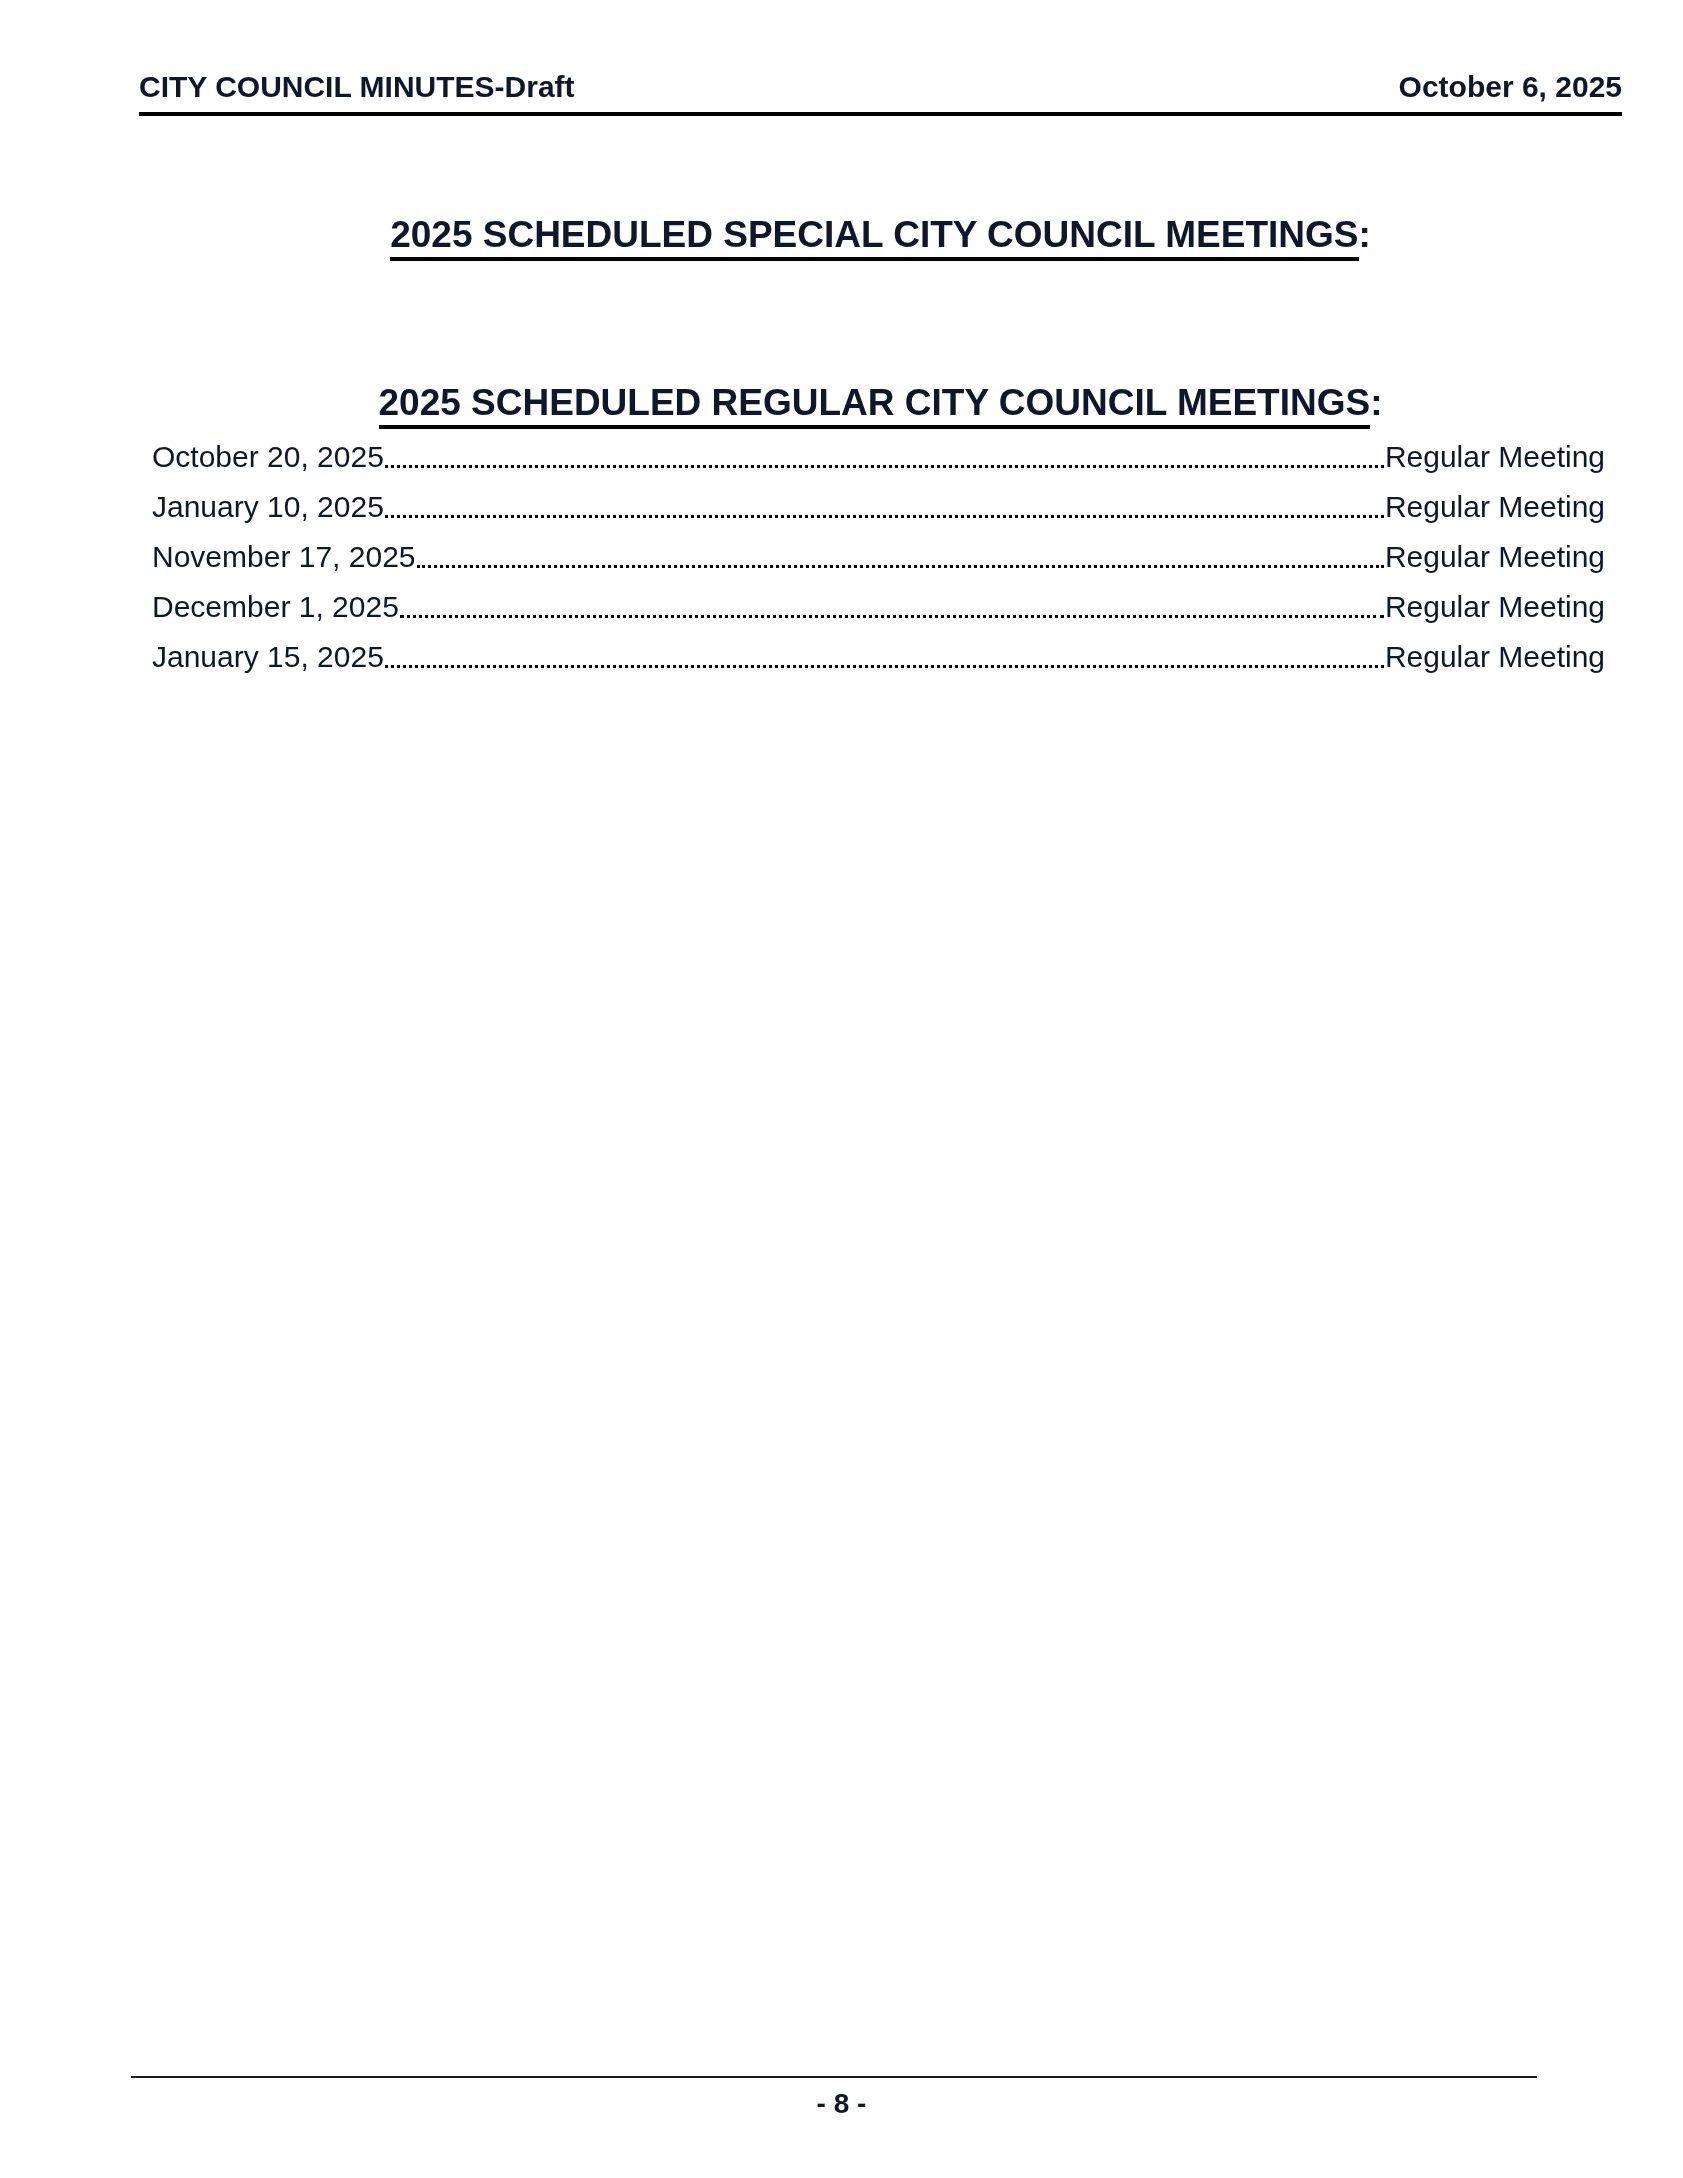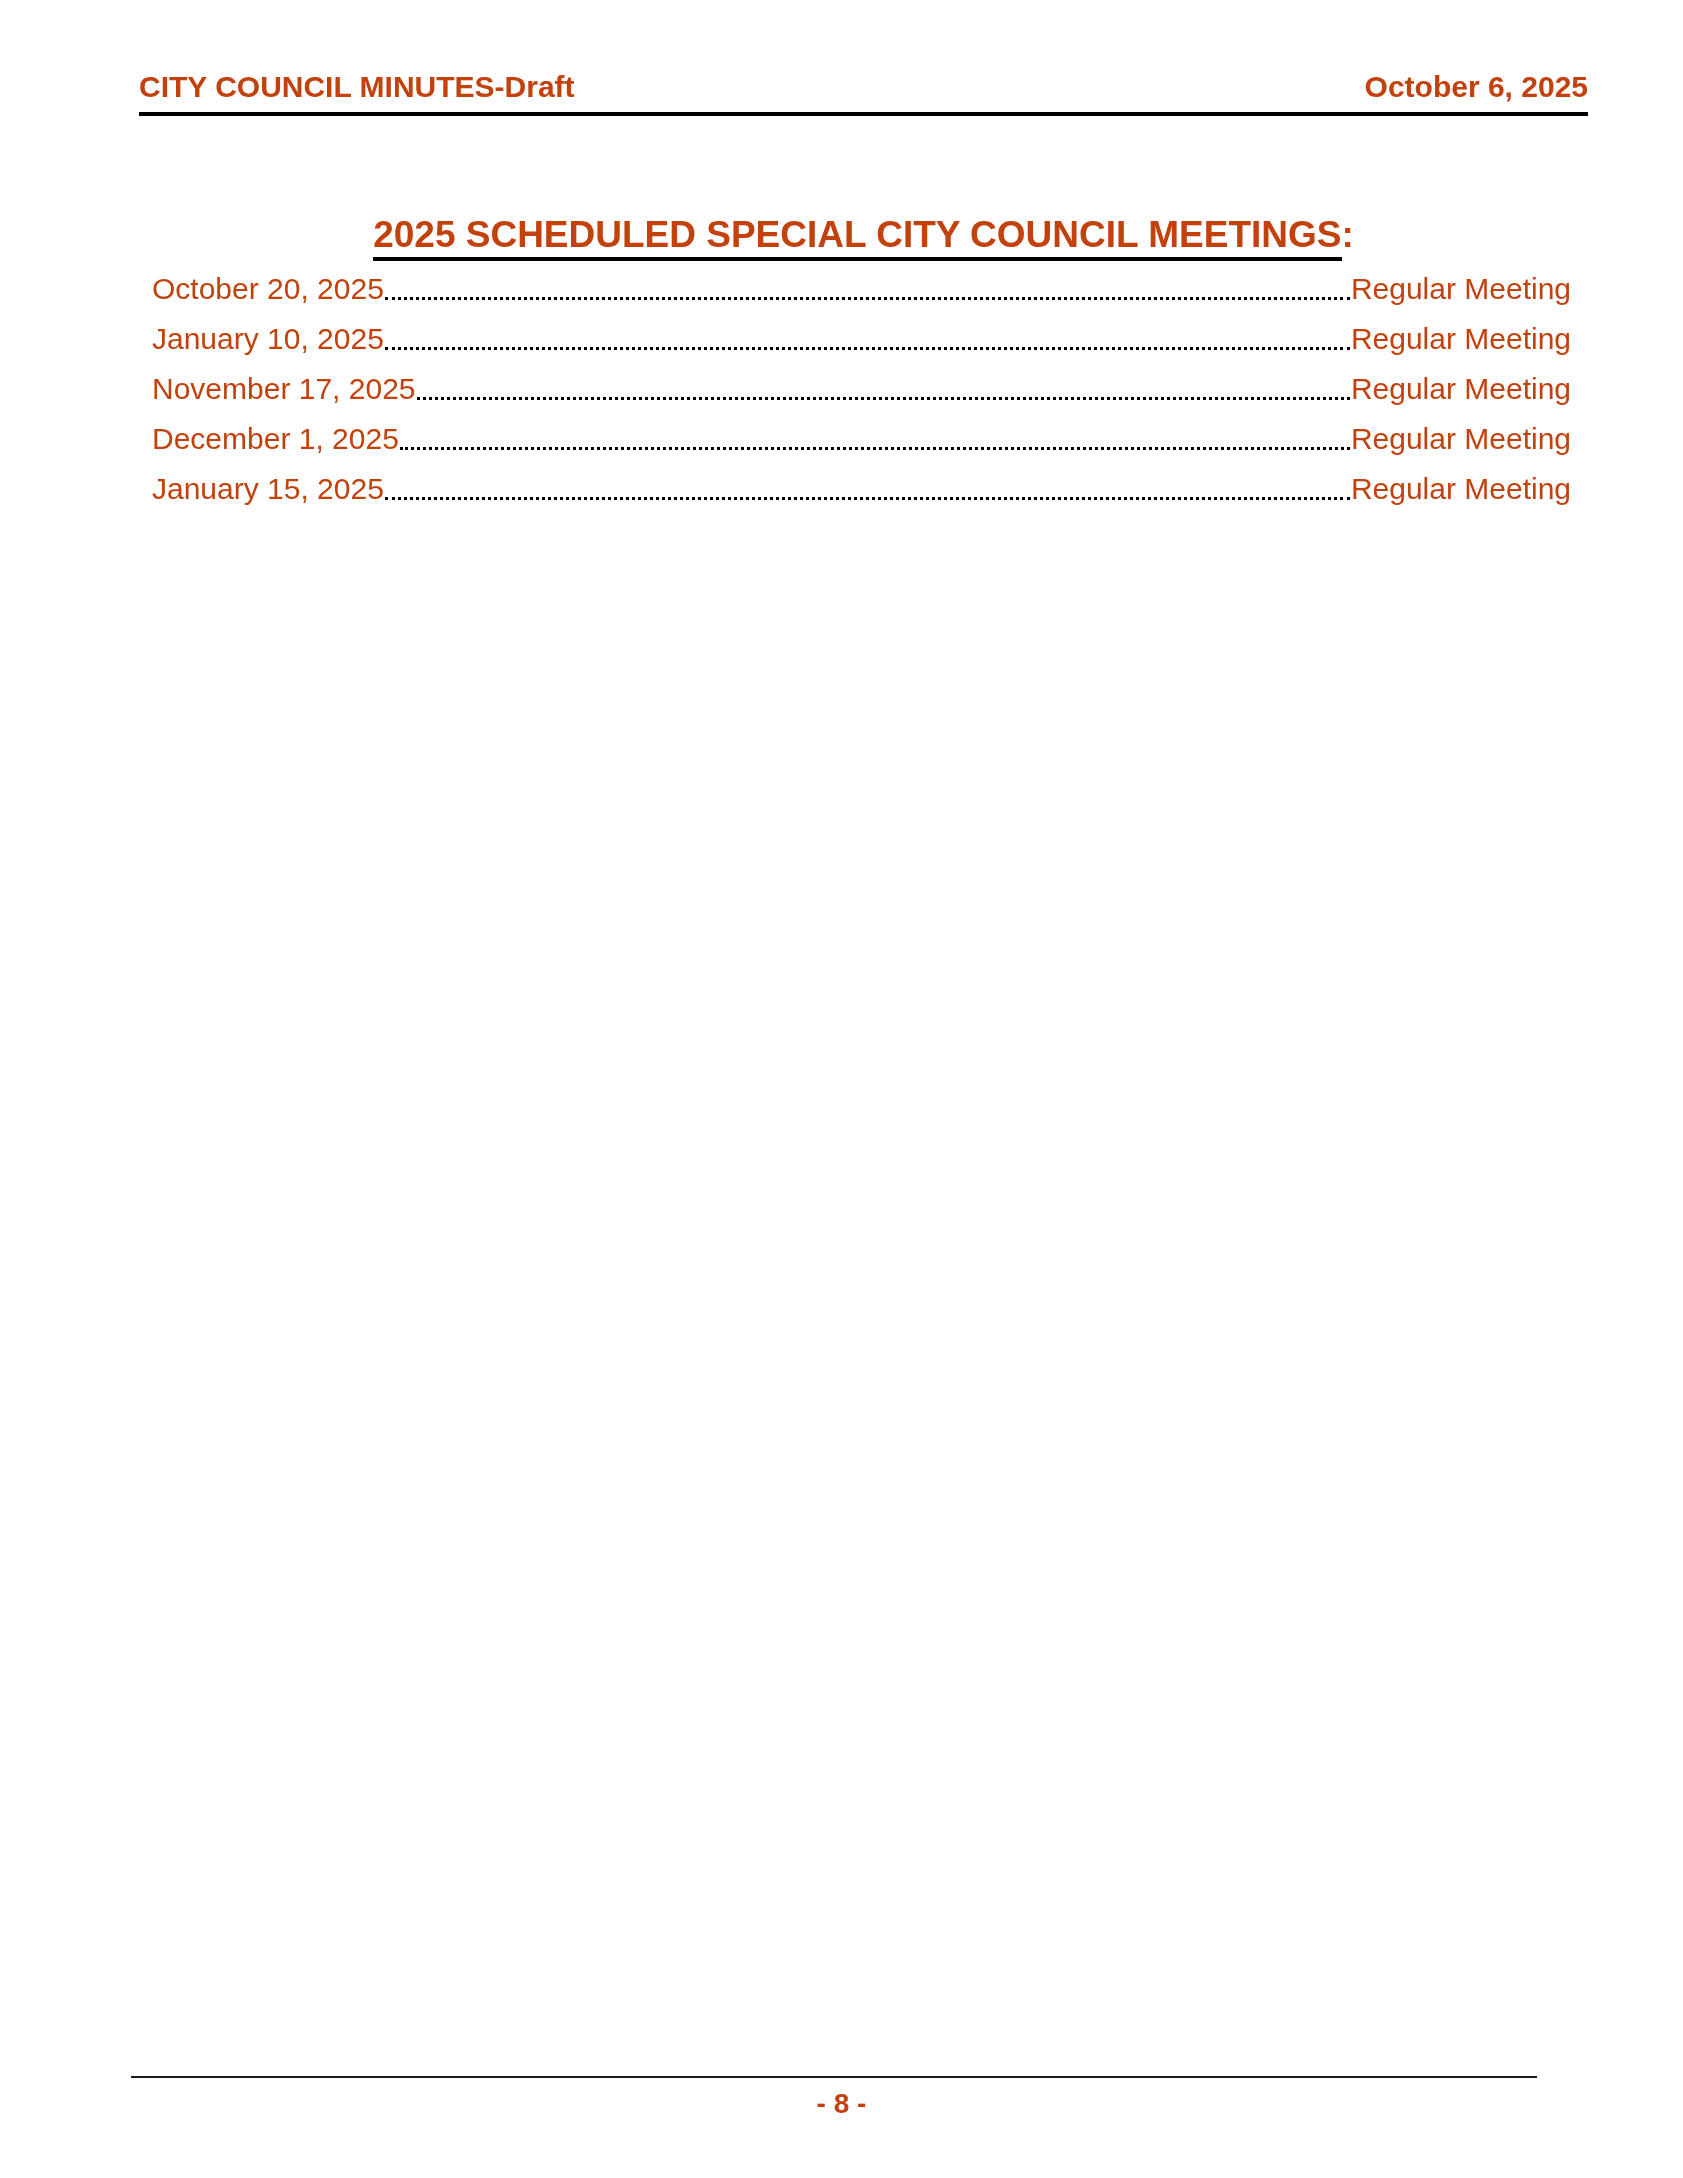--- a/index.html
+++ b/index.html
@@ -5,24 +5,24 @@
   html, body {
     margin: 0;
     padding: 0;
     background: #ffffff;
   }
   .page {
     position: relative;
     width: 1683px;
     height: 2178px;
     background: #ffffff;
-    color: #c2410c;
+    color: #0f172a;
     font-family: "Liberation Sans", sans-serif;
     box-sizing: border-box;
-    padding: 69px 95px 0 139px;
+    padding: 69px 61px 0 139px;
     overflow: hidden;
   }
 
   
   .doc-header {
     display: flex;
     justify-content: space-between;
     align-items: flex-end;
     font-size: 30px;
     font-weight: bold;
@@ -98,20 +98,23 @@
 
   <div class="doc-header">
     <span class="header-title">CITY COUNCIL MINUTES-Draft</span>
     <span class="header-date">October 6, 2025</span>
   </div>
 
   <div class="section-heading special">
     <span class="heading-underline">2025 SCHEDULED SPECIAL CITY COUNCIL MEETINGS</span><span>:</span>
   </div>
 
+  <div class="section-heading regular">
+    <span class="heading-underline">2025 SCHEDULED REGULAR CITY COUNCIL MEETINGS</span><span>:</span>
+  </div>
 
   <div class="meeting-list">
 
     <div class="meeting-row">
       <span class="meeting-date">October 20, 2025</span>
       <span class="dot-leader"></span>
       <span class="meeting-type">Regular Meeting</span>
     </div>
 
     <div class="meeting-row">

